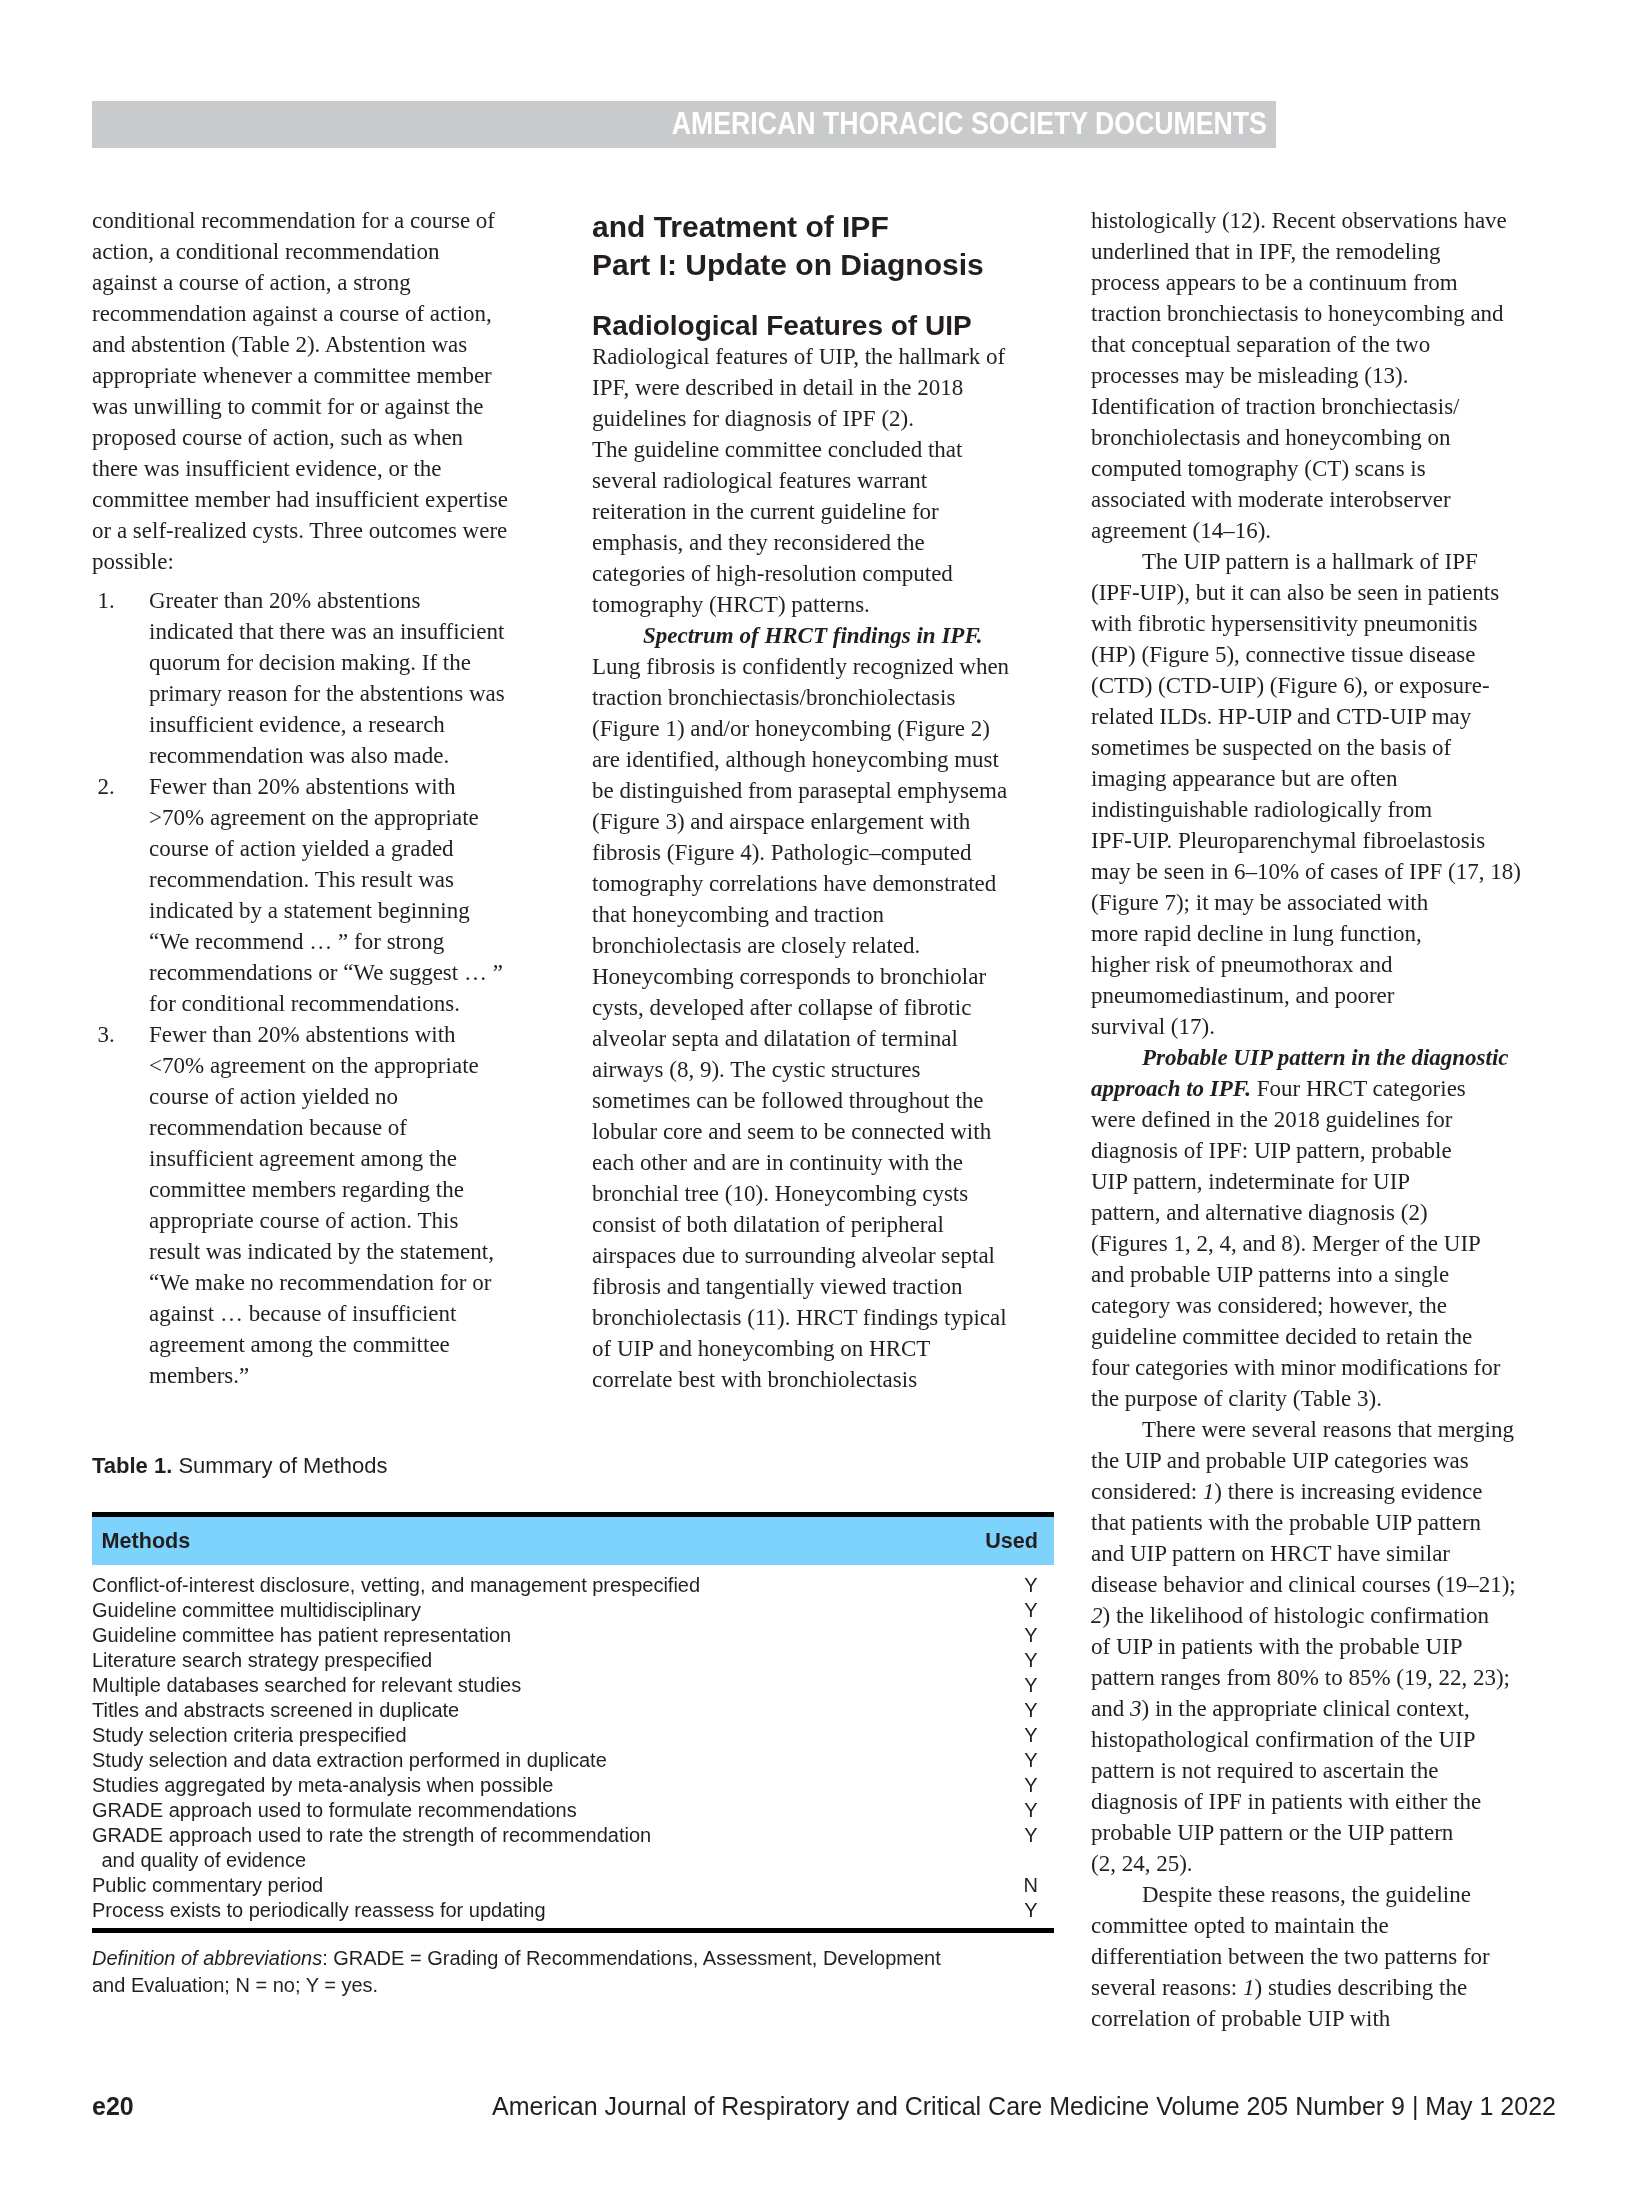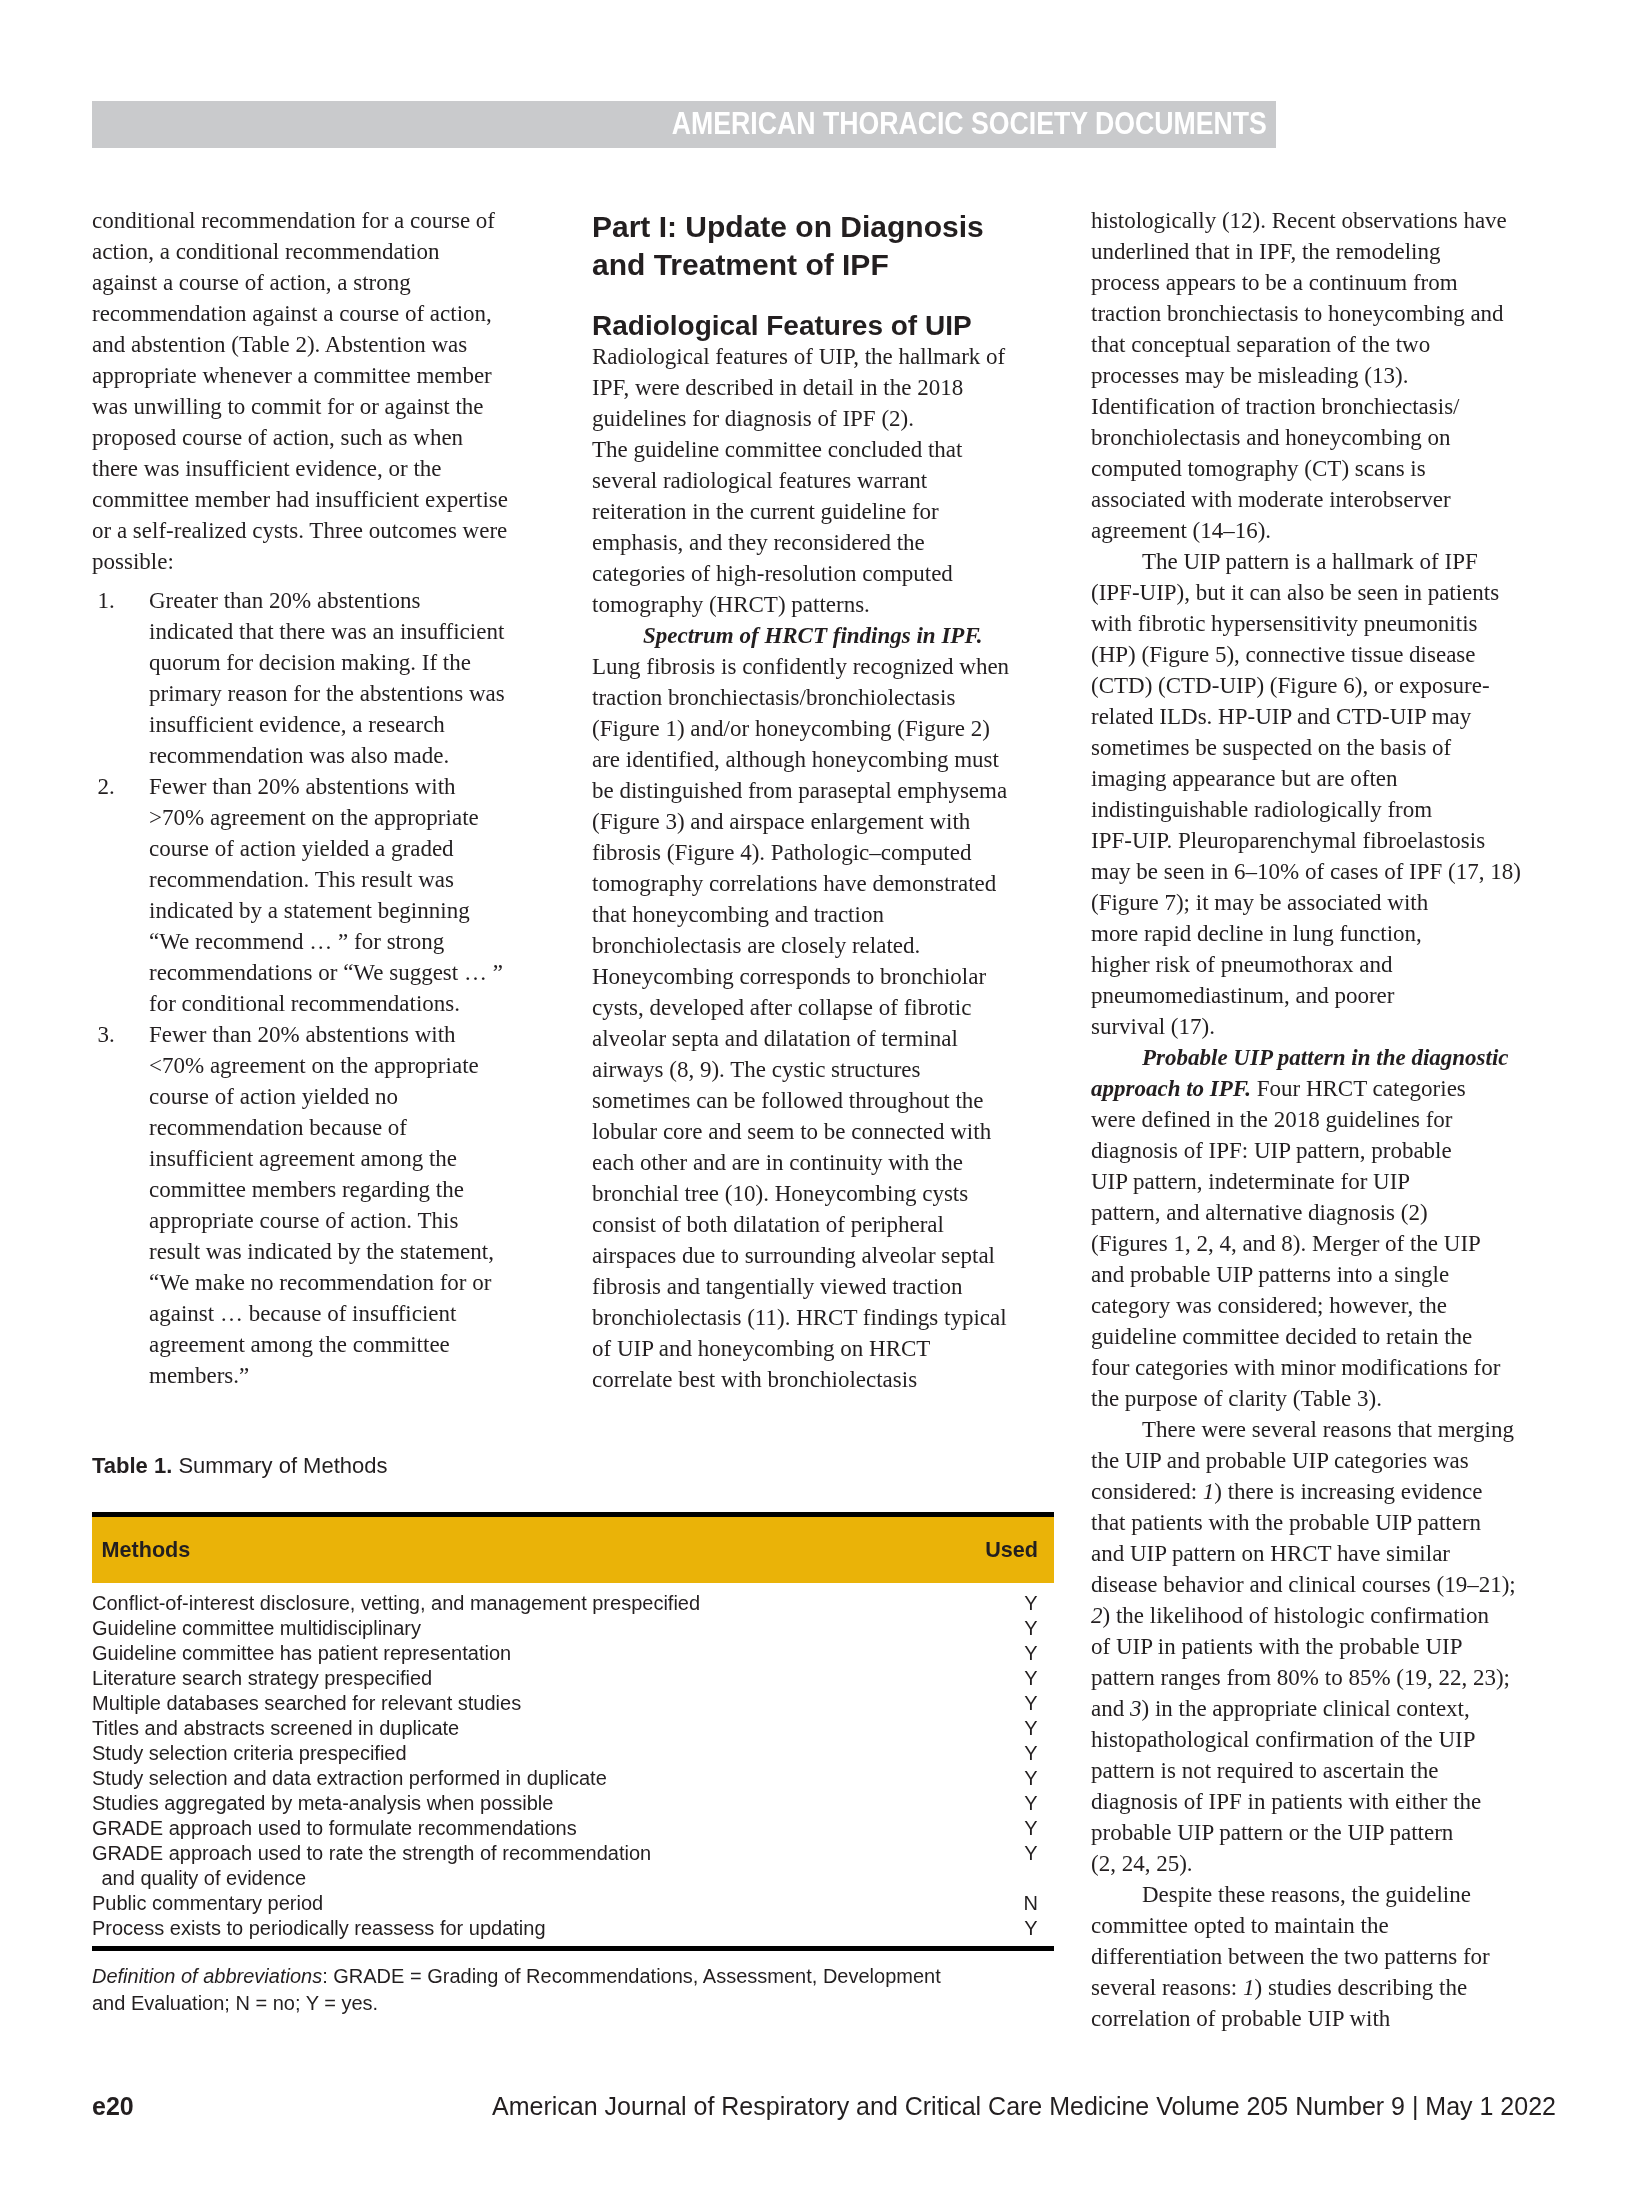--- a/index.html
+++ b/index.html
@@ -15,21 +15,21 @@
   .ol-item { position:relative; padding-left:57px; }
   .ol-num { position:absolute; left:5.4px; top:0; }
   .part-title { font-family:"Liberation Sans", sans-serif; font-weight:bold; font-size:30px; line-height:38px; color:#231f20; margin-top:2.7px; }
   .sec-head { font-family:"Liberation Sans", sans-serif; font-weight:bold; font-size:28px; line-height:30px; margin-top:27px; }
   .bi { font-weight:bold; font-style:italic; }
   .it { font-style:italic; }
   .tbl-caption { position:absolute; left:92px; top:1453px; font-family:"Liberation Sans", sans-serif; font-size:22px; }
   .tbl-caption b { font-weight:bold; }
   .tbl { position:absolute; left:92px; top:1512px; width:962px; font-family:"Liberation Sans", sans-serif; font-size:20px; }
   .tbl-topline { height:4.7px; background:#000; }
-  .tbl-head { height:66px; background:#eab308; display:flex; align-items:center; justify-content:space-between; padding:0 16px 0 9.5px; font-weight:bold; font-size:21.6px; }
+  .tbl-head { height:48px; background:#7dd3fc; display:flex; align-items:center; justify-content:space-between; padding:0 16px 0 9.5px; font-weight:bold; font-size:21.6px; }
   .tbl-body { padding-top:8px; }
   .tbl-row { display:flex; justify-content:space-between; line-height:25px; }
   .tbl-row .m { white-space:nowrap; }
   .tbl-row .u { width:41px; text-align:center; margin-right:2.7px; }
   .tbl-row .sub { padding-left:9.5px; }
   .tbl-botline { height:4.7px; background:#000; margin-top:5.4px; }
   .tbl-foot { margin-top:12px; font-size:20px; line-height:27px; color:#231f20; }
   .footer-page { position:absolute; left:92px; top:2092px; font-family:"Liberation Sans", sans-serif; font-weight:bold; font-size:25px; }
   .footer-journal { position:absolute; right:92px; top:2092px; font-family:"Liberation Sans", sans-serif; font-size:25px; white-space:nowrap; }
 </style>
@@ -89,22 +89,22 @@
         <span class="line">“We make no recommendation for or</span>
         <span class="line">against …  because of insufficient</span>
         <span class="line">agreement among the committee</span>
         <span class="line">members.”</span>
       </div>
     </div>
 </div>
 
 <div class="col col2">
   <div class="part-title">
+    <span class="line">and Treatment of IPF</span>
     <span class="line">Part I: Update on Diagnosis</span>
-    <span class="line">and Treatment of IPF</span>
   </div>
   <div class="sec-head">Radiological Features of UIP</div>
   <div id="c2-p1">
       <span class="line">Radiological features of UIP, the hallmark of</span>
       <span class="line">IPF, were described in detail in the 2018</span>
       <span class="line">guidelines for diagnosis of IPF (2).</span>
       <span class="line">The guideline committee concluded that</span>
       <span class="line">several radiological features warrant</span>
       <span class="line">reiteration in the current guideline for</span>
       <span class="line">emphasis, and they reconsidered the</span>

